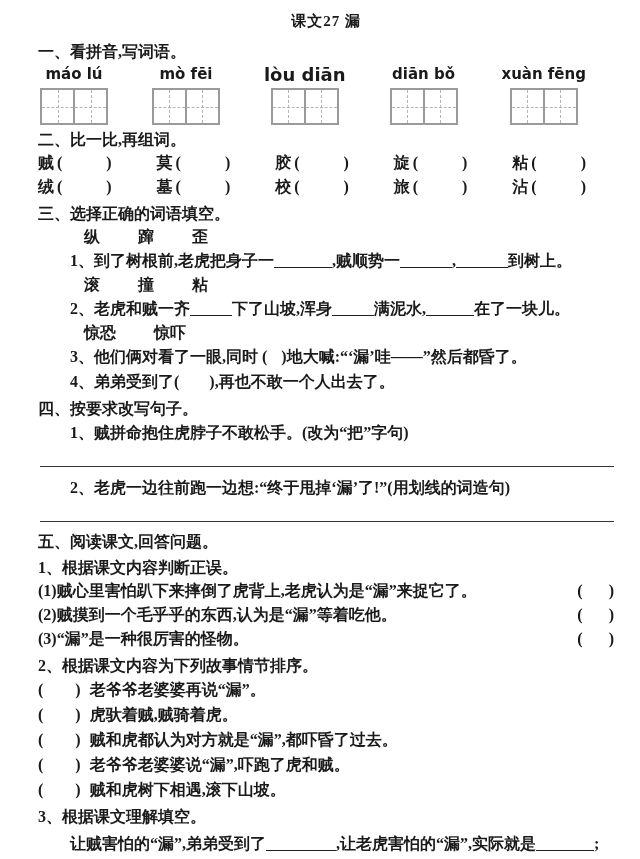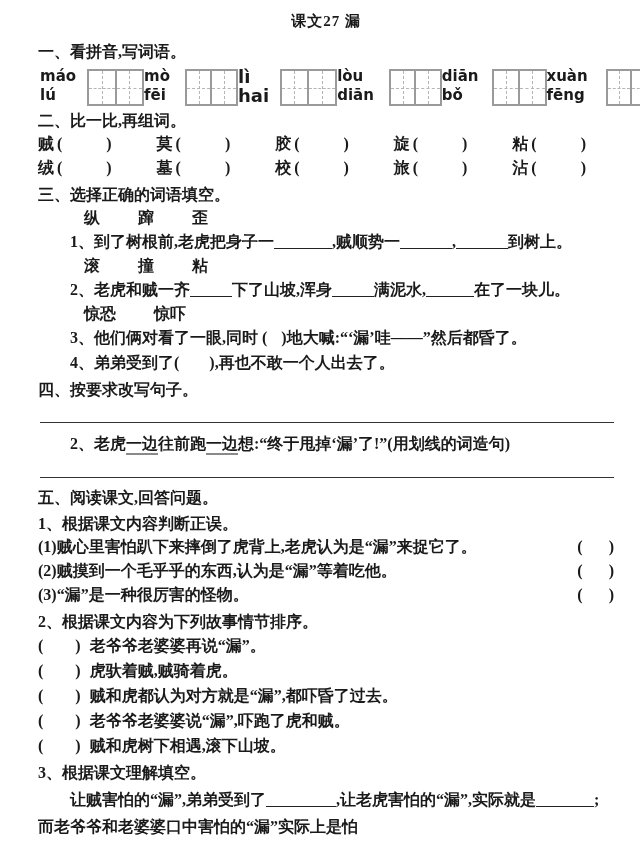--- a/index.html
+++ b/index.html
@@ -6,40 +6,40 @@
   body{
     width:640px;height:859px;background:#ffffff;color:#1a1a1a;
     font-family:"Liberation Serif","DejaVu Serif",serif;
     font-weight:700;font-size:16px;box-sizing:border-box;
     padding:10px 26px 0 38px;overflow:hidden;
   }
   .title{text-align:center;font-size:15px;line-height:22px;margin-bottom:9px;letter-spacing:1px;}
   .heading{line-height:22px;margin-top:4px;}
   
   .pinyin-row{display:flex;justify-content:space-between;padding:2px 28px 0 2px;}
-  .pcol{display:flex;align-items:center;}
+  .pcol{display:flex;flex-direction:column;align-items:center;}
   .pinyin{font-family:"DejaVu Sans","Liberation Sans",sans-serif;font-weight:600;font-size:15px;line-height:19px;}
   .pcol:nth-child(3) .pinyin{font-size:18px;}
   .grid{display:flex;width:64px;height:33px;border:2px solid #9a9a9a;margin-top:4px;background:#fff;}
   .cell{flex:1;position:relative;}
   .cell + .cell{border-left:2px solid #9a9a9a;}
   .cell::before{content:"";position:absolute;left:50%;top:0;bottom:0;border-left:1px dashed #b5b5b5;}
   .cell::after{content:"";position:absolute;top:50%;left:0;right:0;border-top:1px dashed #b5b5b5;}
   
   .pair-row{display:flex;justify-content:space-between;line-height:24px;padding-right:28px;}
   .pair .char{margin-right:3px;}
   .pgap{display:inline-block;}
   .g14{width:14px}.g26{width:26px}.g30{width:30px}.g32{width:32px}.g44{width:44px}
   
   .q{line-height:24px;margin-top:1px;margin-left:32px;}
   .bank{display:flex;gap:38px;margin-left:46px;line-height:22px;margin-top:1px;}
   .blank{display:inline-block;border-bottom:1.5px solid #222;height:13px;vertical-align:-2px;}
   .w42{width:42px}.w48{width:48px}.w52{width:52px}.w58{width:58px}.w70{width:70px}
   .answer-line{height:0;border-bottom:1.5px solid #333;margin:21px 0 9px 2px;}
-  .ul{text-decoration:underline;text-decoration-color:#8a8a8a;text-decoration-thickness:1.5px;text-underline-offset:4px;}
+  .ul{text-decoration-color:#8a8a8a;text-decoration-thickness:1.5px;text-underline-offset:4px;}
   
   .tf{display:flex;justify-content:space-between;line-height:24px;}
   .tf .pgroup{white-space:nowrap;}
   .seq{line-height:25px;}
   .seq .pgroup{margin-right:9px;}
   .fill-para{text-indent:2em;line-height:27px;margin:2px 0 0 0;}
 </style>
 </head>
 <body>
 
@@ -51,27 +51,20 @@
   <div class="pinyin-row">
     <div class="pcol">
       <div class="pinyin">máo lú</div>
       <div class="grid">
           <span class="cell"></span>
           <span class="cell"></span>
         </div>
     </div>
     <div class="pcol">
       <div class="pinyin">mò fēi</div>
-      <div class="grid">
-          <span class="cell"></span>
-          <span class="cell"></span>
-        </div>
-    </div>
-    <div class="pcol">
-      <div class="pinyin">lì hai</div>
       <div class="grid">
           <span class="cell"></span>
           <span class="cell"></span>
         </div>
     </div>
     <div class="pcol">
       <div class="pinyin">lòu diān</div>
       <div class="grid">
           <span class="cell"></span>
           <span class="cell"></span>
@@ -131,20 +124,23 @@
     <span>惊吓</span>
   </div>
   <div class="q">
     <span>3、</span><span>他们俩对看了一眼,同时 </span><span>(</span><span class="pgap g14"></span><span>)</span><span>地大喊:“‘漏’哇——”然后都昏了。</span>
   </div>
   <div class="q">
     <span>4、</span><span>弟弟受到了</span><span>(</span><span class="pgap g30"></span><span>)</span><span>,再也不敢一个人出去了。</span>
   </div>
 
   <div class="heading">四、按要求改写句子。</div>
+  <div class="q">
+    <span>1、</span><span>贼拼命抱住虎脖子不敢松手。(改为“把”字句)</span>
+  </div>
   <div class="answer-line"></div>
   <div class="q">
     <span>2、</span><span>老虎</span><span class="ul">一边</span><span>往前跑</span><span class="ul">一边</span><span>想:“终于甩掉‘漏’了!”(用划线的词造句)</span>
   </div>
   <div class="answer-line"></div>
 
   <div class="heading">五、阅读课文,回答问题。</div>
   <div class="heading">1、根据课文内容判断正误。</div>
   <div class="tf">
     <span><span>(1)</span><span>贼心里害怕趴下来摔倒了虎背上,老虎认为是“漏”来捉它了。</span></span>

